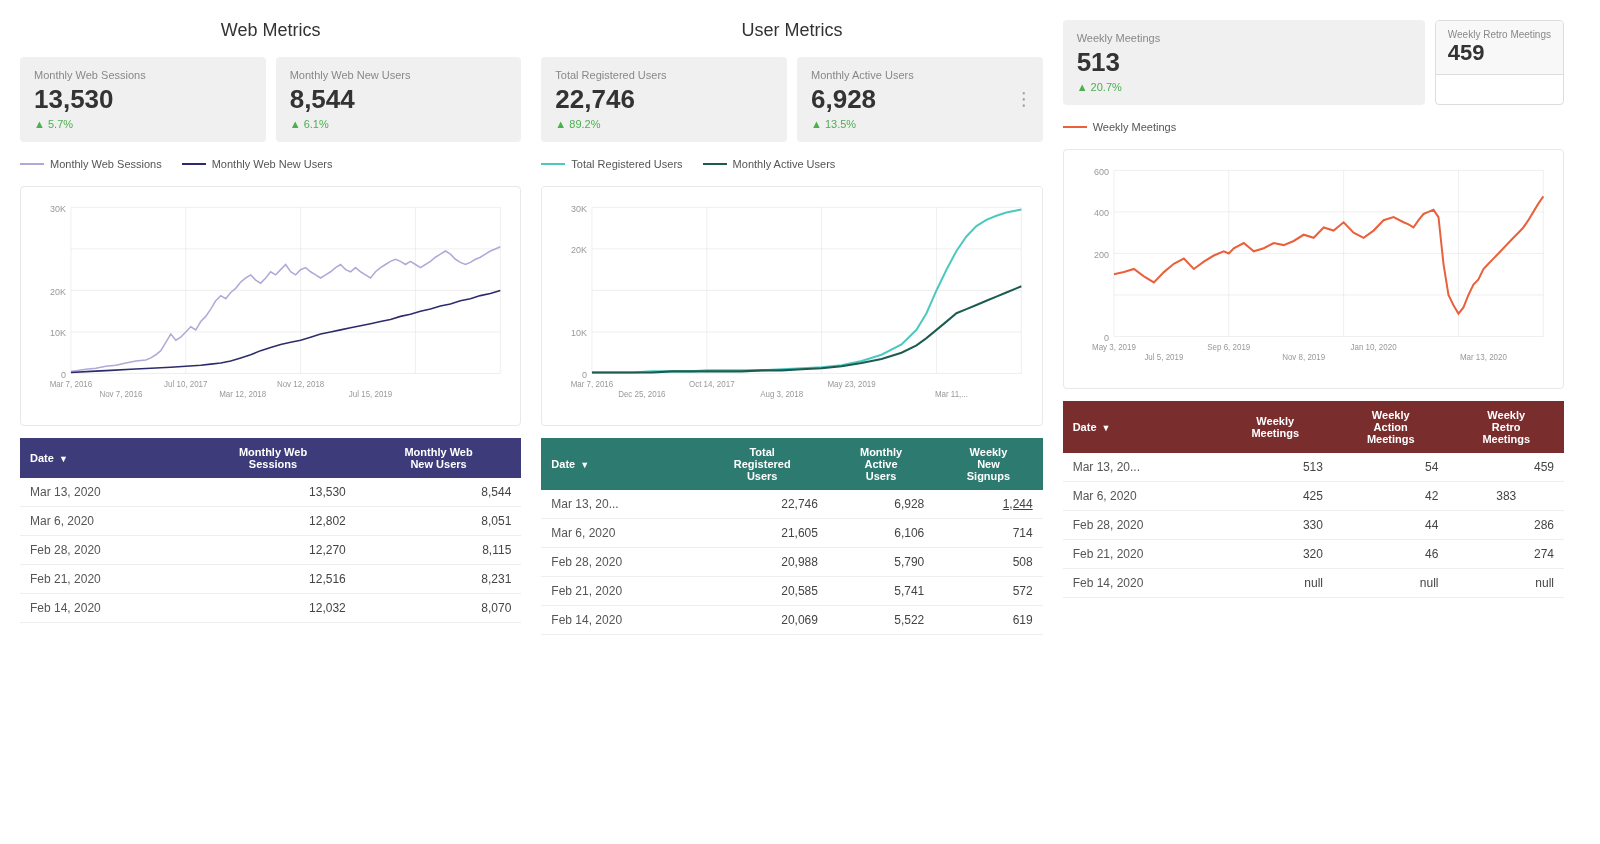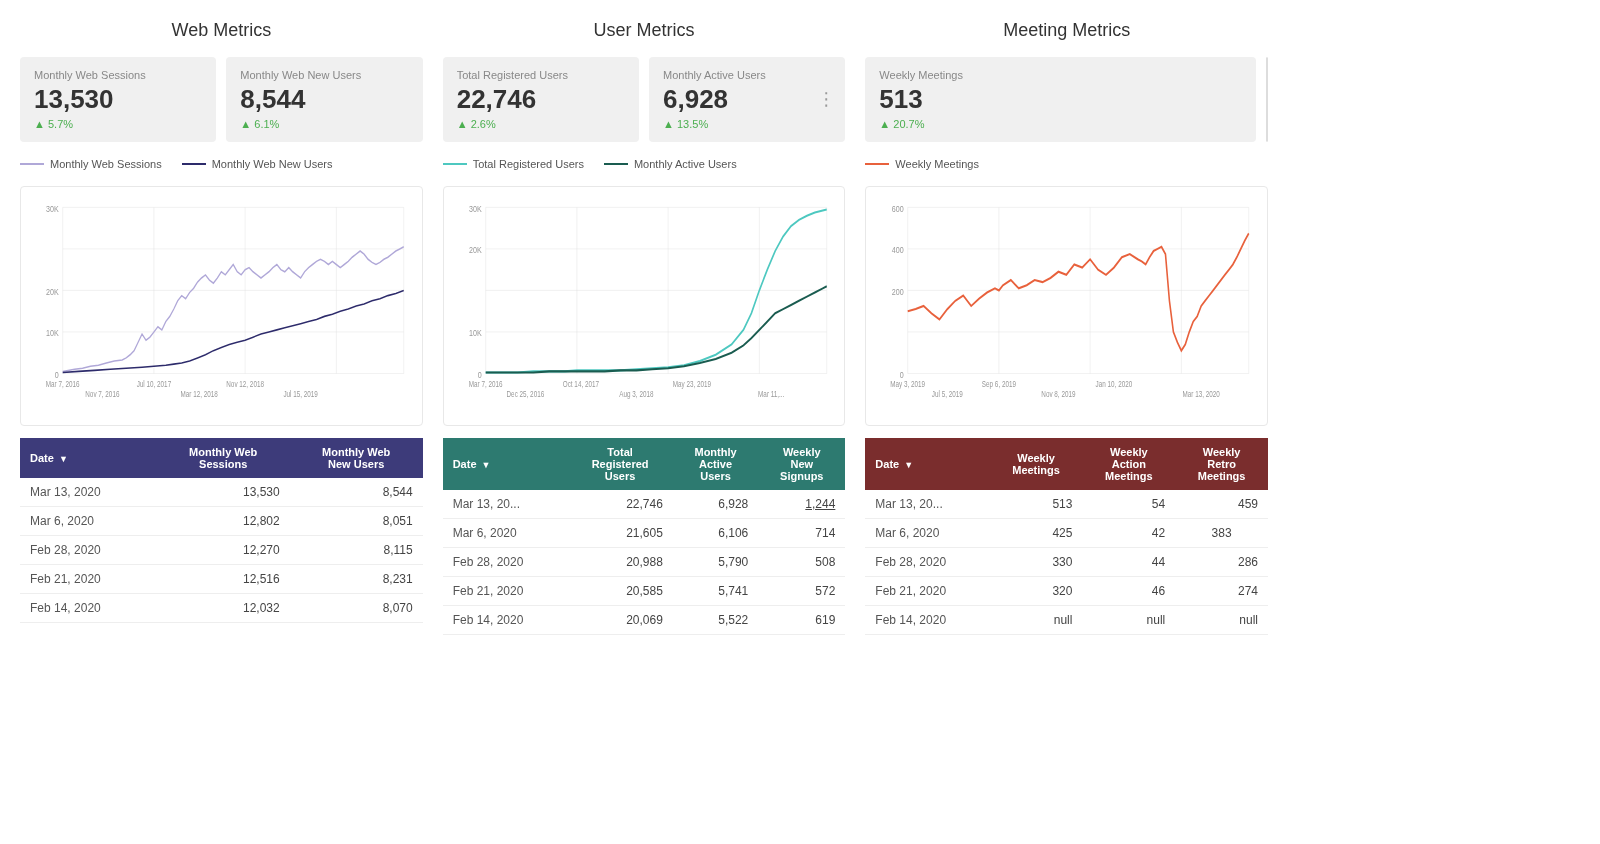--- a/index.html
+++ b/index.html
@@ -1,18 +1,18 @@
 <!DOCTYPE html>
 <html><head>
   <meta charset="utf-8">
   <style>
     * { box-sizing: border-box; margin: 0; padding: 0; }
     body { font-family: 'Helvetica Neue', Arial, sans-serif; background: #fff; color: #333; font-size: 13px; padding: 20px; }
     
-    .dashboard { display: flex; gap: 20px; width: 1248px; }
+    .dashboard { display: flex; gap: 20px; width: 1544px; }
     .panel { flex: 1; display: flex; flex-direction: column; gap: 12px; }
     
     .panel-title { text-align: center; font-size: 18px; font-weight: 400; color: #333; margin-bottom: 4px; }
     
     .metrics-row { display: flex; gap: 10px; }
     .metric-card { flex: 1; background: #f0f0f0; border-radius: 4px; padding: 12px 14px; position: relative; }
     .metric-label { font-size: 11px; color: #888; margin-bottom: 4px; }
     .metric-value { font-size: 26px; font-weight: 600; color: #333; line-height: 1.1; }
     .metric-change { font-size: 11px; margin-top: 4px; }
     .metric-change.positive { color: #4CAF50; }
@@ -160,21 +160,21 @@
     </div>
   </div>
 
   <div class="panel">
     <div class="panel-title">User Metrics</div>
 
     <div class="metrics-row" style="position:relative;">
       <div class="metric-card">
         <div class="metric-label">Total Registered Users</div>
         <div class="metric-value">22,746</div>
-        <div class="metric-change positive">2.6%</div>
+        <div class="metric-change positive">89.2%</div>
       </div>
       <div class="metric-card">
         <div class="metric-label">Monthly Active Users</div>
         <div class="metric-value">6,928</div>
         <div class="metric-change positive">13.5%</div>
         <div class="dots-menu">⋮</div>
       </div>
     </div>
 
     <div class="legend">
@@ -261,29 +261,32 @@
               <td style="text-align: right;">20,069</td>
               <td style="text-align: right;">5,522</td>
               <td style="text-align: right;">619</td>
             </tr>
           </tbody>
       </table>
     </div>
   </div>
 
   <div class="panel">
-    <div class="panel-title">Meeting Metrics</div>
 
     <div class="meeting-metrics-row">
       <div class="meeting-main-card">
         <div class="metric-label">Weekly Meetings</div>
         <div class="metric-value">513</div>
         <div class="metric-change positive">20.7%</div>
       </div>
       <div class="meeting-sub-cards">
+        <div class="meeting-sub-card">
+          <div class="meeting-sub-label">Weekly Retro Meetings</div>
+          <div class="meeting-sub-value">459</div>
+        </div>
       </div>
     </div>
 
     <div class="legend">
       <div class="legend-item">
         <div class="legend-line" style="background:#e8613c;"></div>
         <span>Weekly Meetings</span>
       </div>
     </div>
 

